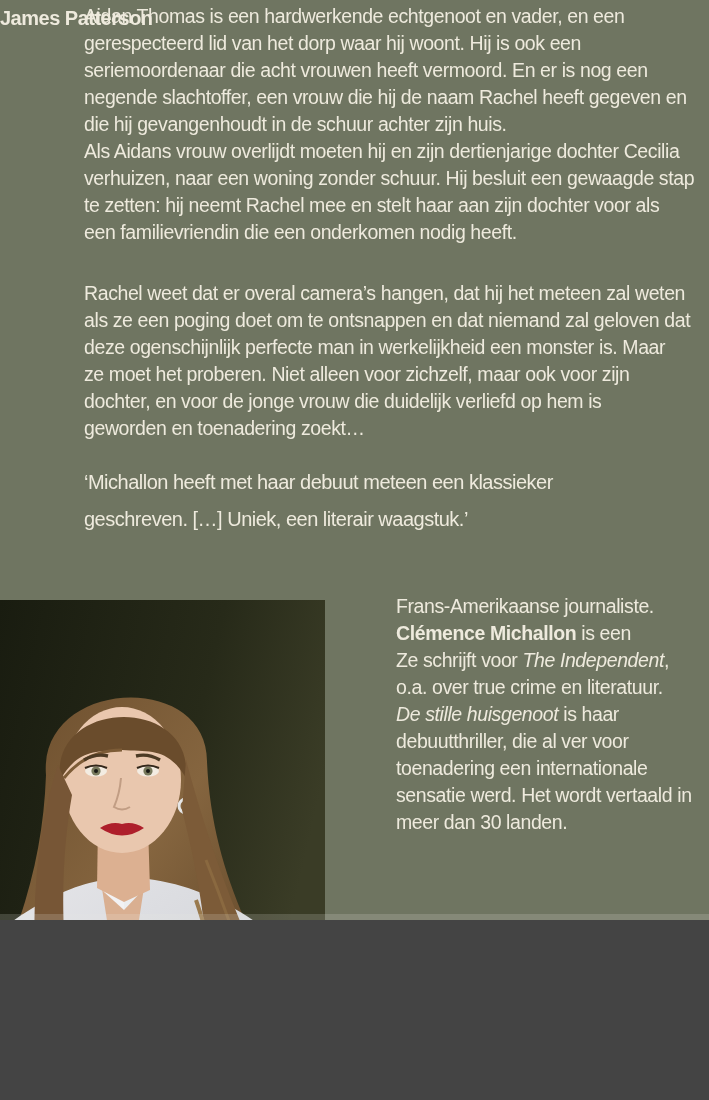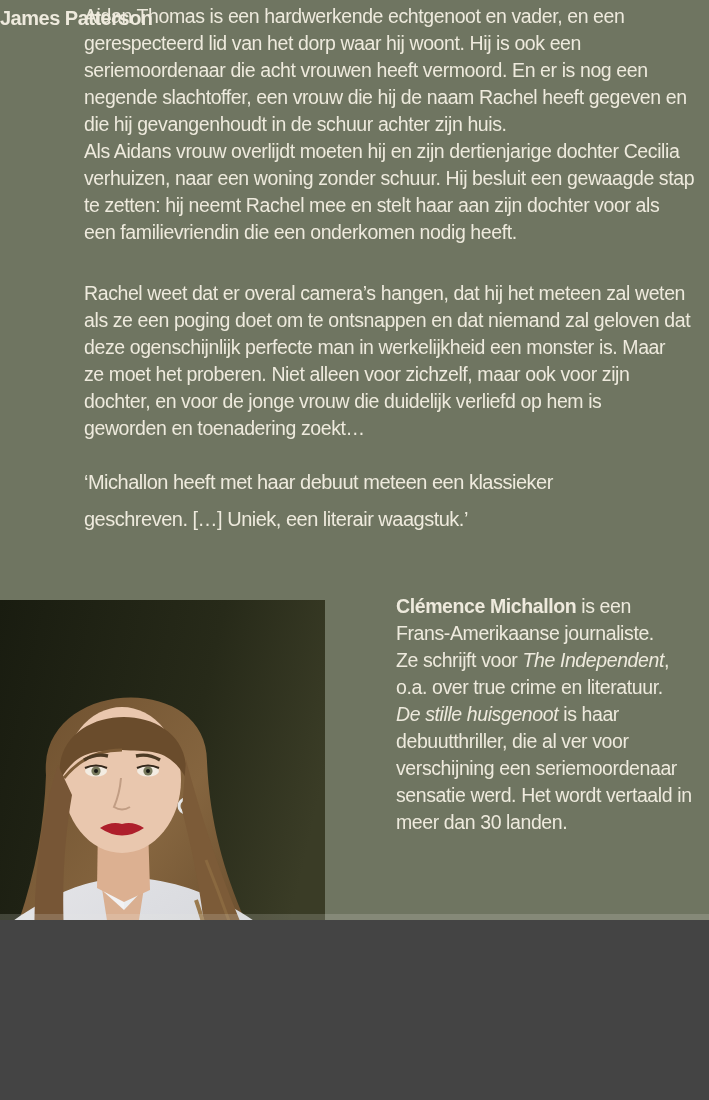--- a/index.html
+++ b/index.html
@@ -128,27 +128,27 @@
       <circle cx="186" cy="206" r="7" stroke="#e6e6e6" stroke-width="3" fill="none"></circle>
 
       <path d="M58,165 C40,220 30,290 36,400 C50,420 66,418 70,400 C58,310 64,240 72,195 Z" fill="#775636"></path>
       <path d="M186,160 C202,220 222,280 248,340 C260,395 236,436 204,430 C214,360 200,280 182,210 Z" fill="#7c5b38"></path>
       <path d="M196,300 C210,340 216,380 210,412" stroke="#9a7a4e" stroke-width="4" fill="none"></path>
       <path d="M206,260 C222,300 236,340 246,372" stroke="#8a6940" stroke-width="3" fill="none"></path>
     </svg>
   </div>
 
   <div id="bio" class="textblock">
+      <div class="line"><span>Frans-Amerikaanse journaliste.</span></div>
       <div class="line"><span class="b">Clémence Michallon</span><span> is een</span></div>
-      <div class="line"><span>Frans-Amerikaanse journaliste.</span></div>
       <div class="line"><span>Ze schrijft voor </span><span class="i">The Independent</span><span>,</span></div>
       <div class="line"><span>o.a. over true crime en literatuur.</span></div>
       <div class="line"><span class="i">De stille huisgenoot</span><span> is haar</span></div>
       <div class="line"><span>debuutthriller, die al ver voor</span></div>
-      <div class="line"><span>verschijning een seriemoordenaar</span></div>
+      <div class="line"><span>toenadering een internationale</span></div>
       <div class="line"><span>sensatie werd. Het wordt vertaald in</span></div>
       <div class="line"><span>meer dan 30 landen.</span></div>
     </div>
 
   <div id="pubbar">
       <span>UITGEVERIJ</span>
       <span class="b">VOLT</span>
       <span>.NL</span>
     </div>
 

